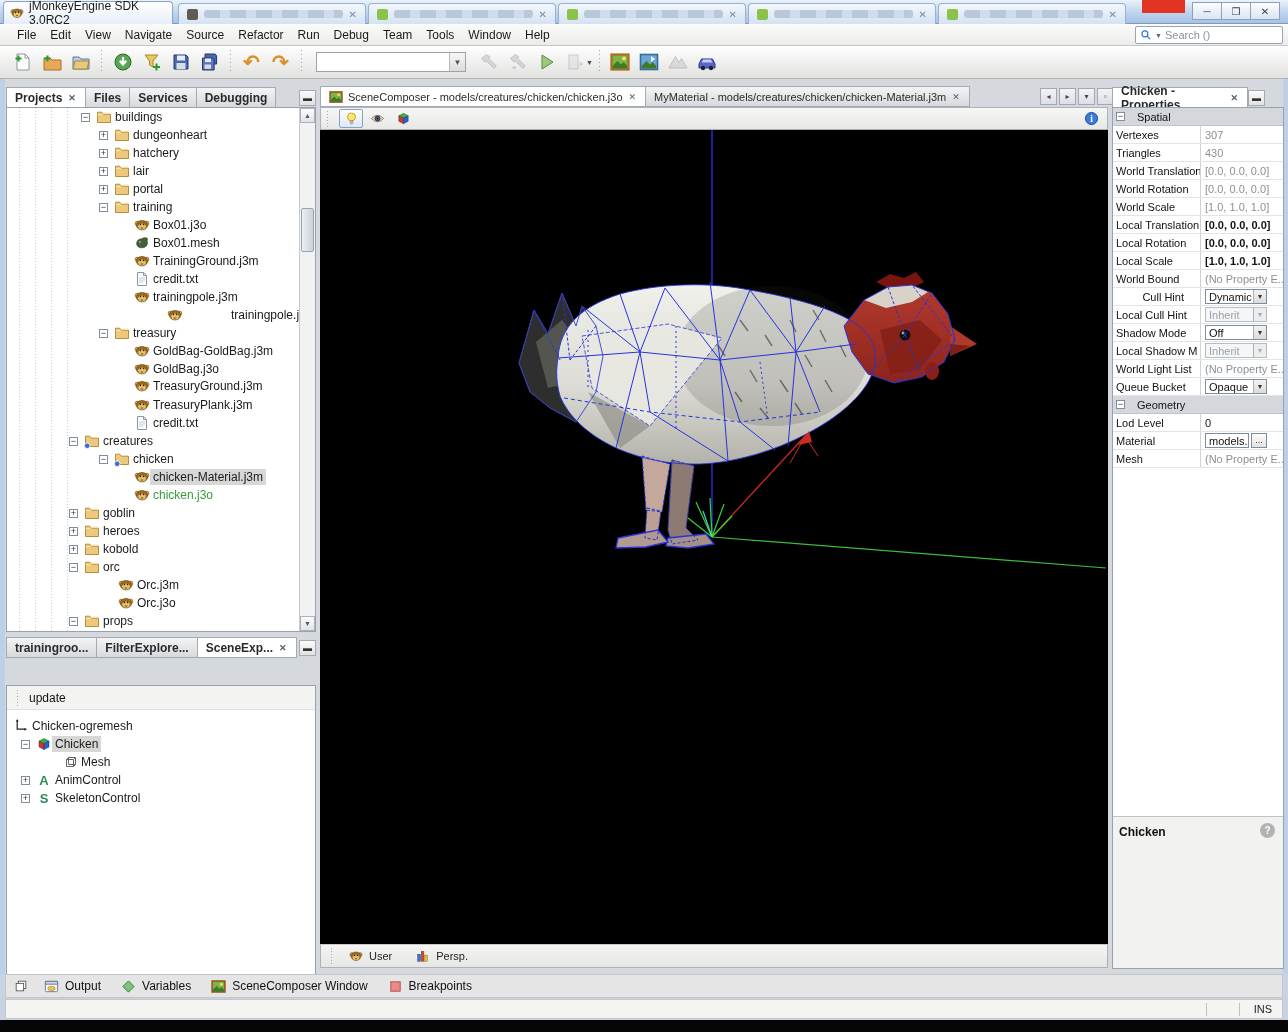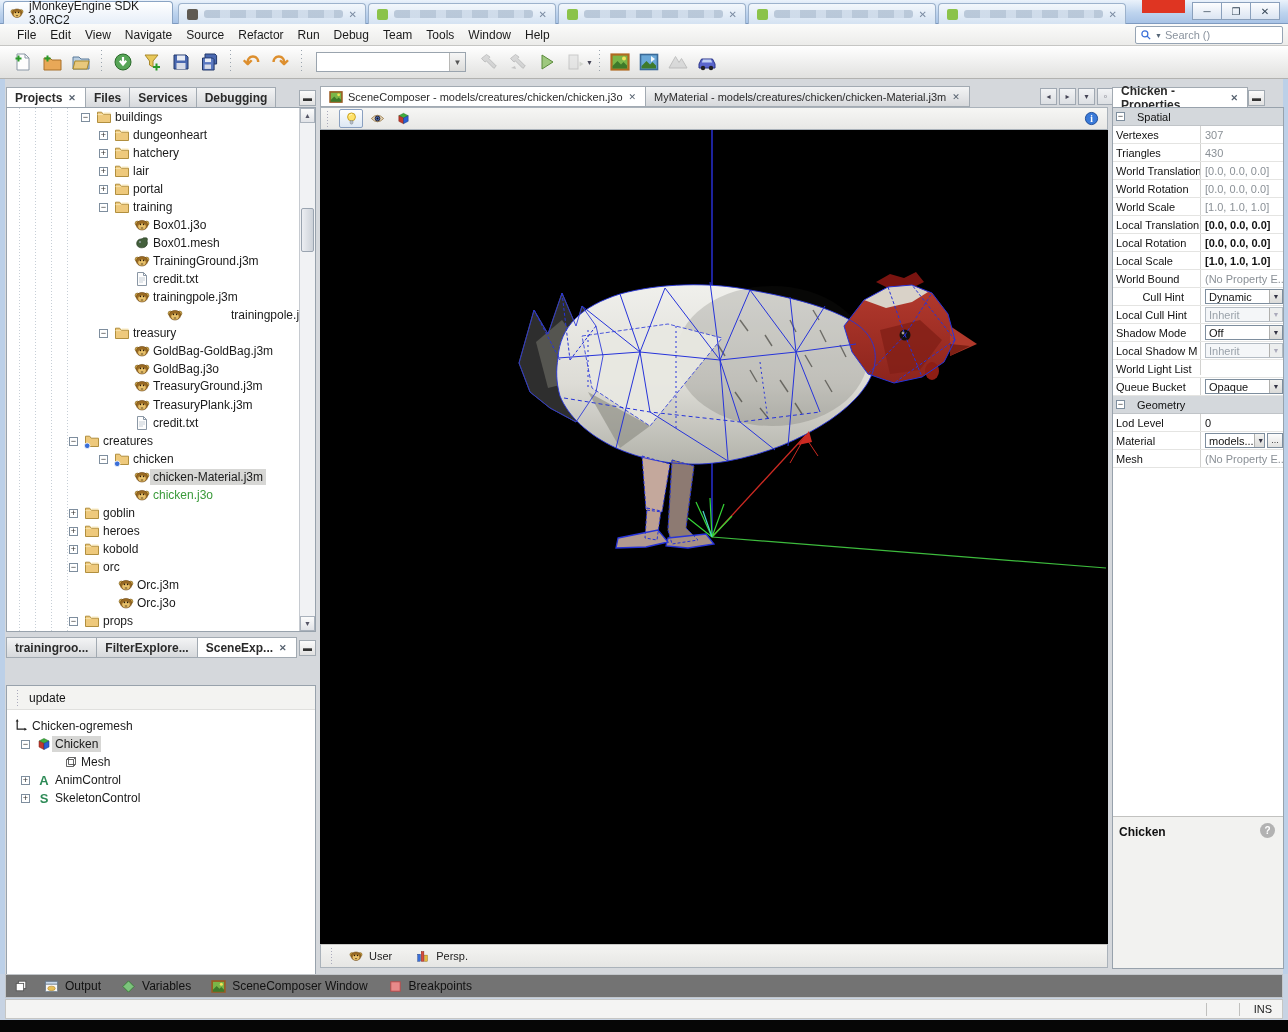--- a/index.html
+++ b/index.html
@@ -69,35 +69,35 @@
 .etb.pressed{border:1px solid #8aa0c0;background:linear-gradient(#fefefe,#dde8f4);border-radius:2px}
 .viewport{position:absolute;background:#000}
 .vstatus{position:absolute;background:linear-gradient(#f4f4f2,#e6e6e4);border:1px solid #aab2ba;border-top:1px solid #c8c8c6;display:flex;align-items:center;gap:6px;padding-left:8px;font-size:11px;color:#222}
 .vstatus svg{width:14px;height:14px}
 .vslabel{margin-right:18px}
 .navbtn{width:17px;height:17px;border:1px solid #a0a8b2;background:linear-gradient(#f2f3f5,#dcdfe3);display:flex;align-items:center;justify-content:center;font-size:8px;color:#445;margin-left:2px}
 
 
 .prow{position:absolute;left:0;width:100%;height:18px;display:flex;border-bottom:1px solid #e4e4e2;background:#fff}
 .plabel{flex:none;width:88px;padding:3px 16px 0 3px;border-right:1px solid #d2d2d0;overflow:hidden;white-space:nowrap;font-size:11px;color:#111}
-.pval{flex:1;padding:3px 0 0 4px;font-size:11px;overflow:hidden;white-space:nowrap;display:flex;align-items:flex-start}
+.pval{flex:1;padding:3px 16px 0 4px;font-size:11px;overflow:hidden;white-space:nowrap;display:flex;align-items:flex-start}
 .pval.ro{color:#8a9096}
 .pval.ed{font-weight:bold}
 .psec{position:absolute;left:0;width:100%;height:18px;background:#d4d8dc;font-size:11px;display:flex;align-items:center;gap:6px;padding-left:3px;border-bottom:1px solid #c0c4c8;color:#111}
 .dd{height:15px;margin-top:-2px;border:1px solid #7e8e9e;background:#fff;display:flex;align-items:center;font-size:11px;padding-left:3px;flex:1;overflow:hidden}
 .dd .ddarr{margin-left:auto;flex:none;width:13px;align-self:stretch;display:flex;align-items:center;justify-content:center;font-size:7px;color:#334;background:linear-gradient(#f2f2f0,#dbdbd9);border-left:1px solid #b0b0ae}
 .dd.dis{border-color:#b4bcc4;color:#9aa2aa;background:#f4f6f8}
 .dd.dis .ddarr{color:#aab;background:#eceeee}
 .ellip{flex:none;width:16px;height:15px;margin:-2px 0 0 2px;border:1px solid #7e8e9e;background:linear-gradient(#fcfcfc,#e2e2e0);font-size:9px;line-height:12px;text-align:center;color:#333}
 .pfooter{position:absolute;background:#f2f2f0;border-top:1px solid #c2c2c0}
 .pfooter .ftitle{position:absolute;left:6px;top:8px;font-weight:bold;font-size:12px;color:#111}
 .helpcirc{position:absolute;right:8px;top:6px;width:15px;height:15px;border-radius:50%;background:#b2b2b2;color:#fff;font-size:10px;font-weight:bold;text-align:center;line-height:15px}
 
 
-.windowbar{position:absolute;left:5px;top:974px;width:1278px;height:24px;background:#737373;border:1px solid #c2c6ca;display:flex;align-items:center;gap:8px;padding-left:8px;font-size:12px}
+.windowbar{position:absolute;left:5px;top:974px;width:1278px;height:24px;background:#e5e5e5;border:1px solid #c2c6ca;display:flex;align-items:center;gap:8px;padding-left:8px;font-size:12px}
 .wbitem{display:flex;align-items:center;gap:6px;padding:0 8px}
 .wbitem svg{width:15px;height:15px}
 .statusbar{position:absolute;left:5px;top:999px;width:1278px;height:20px;background:#f4f4f3;border:1px solid #c6c6c4;font-size:11px;color:#222}
 .sdiv{position:absolute;top:3px;width:1px;height:13px;background:#c0c0be}
 .insfld{position:absolute;right:10px;top:3px}
 .blackstrip{position:absolute;left:0;top:1020px;width:1288px;height:12px;background:#060606}
 .workarea{position:absolute;left:0;top:79px;width:1288px;height:895px;background:linear-gradient(90deg,#bcd0e8 0 5px,#d5d8dc 5px calc(100% - 5px),#bcd0e8 calc(100% - 5px))}
 </style>
 </head>
 <body>
@@ -1018,21 +1018,21 @@
         </div>
         <div class="prow" style="top: 234px;">
           <span class="plabel">Local Shadow M</span>
           <span class="pval">
             <span class="dd dis">
               <span>Inherit</span>
               <span class="ddarr">▼</span>
             </span>
           </span>
         </div>
-        <div class="prow" style="top: 252px; flex-direction: column;">
+        <div class="prow" style="top: 252px;">
           <span class="plabel">World Light List</span>
           <span class="pval ro">(No Property E...</span>
         </div>
         <div class="prow" style="top: 270px;">
           <span class="plabel">Queue Bucket</span>
           <span class="pval">
             <span class="dd">
               <span>Opaque</span>
               <span class="ddarr">▼</span>
             </span>

